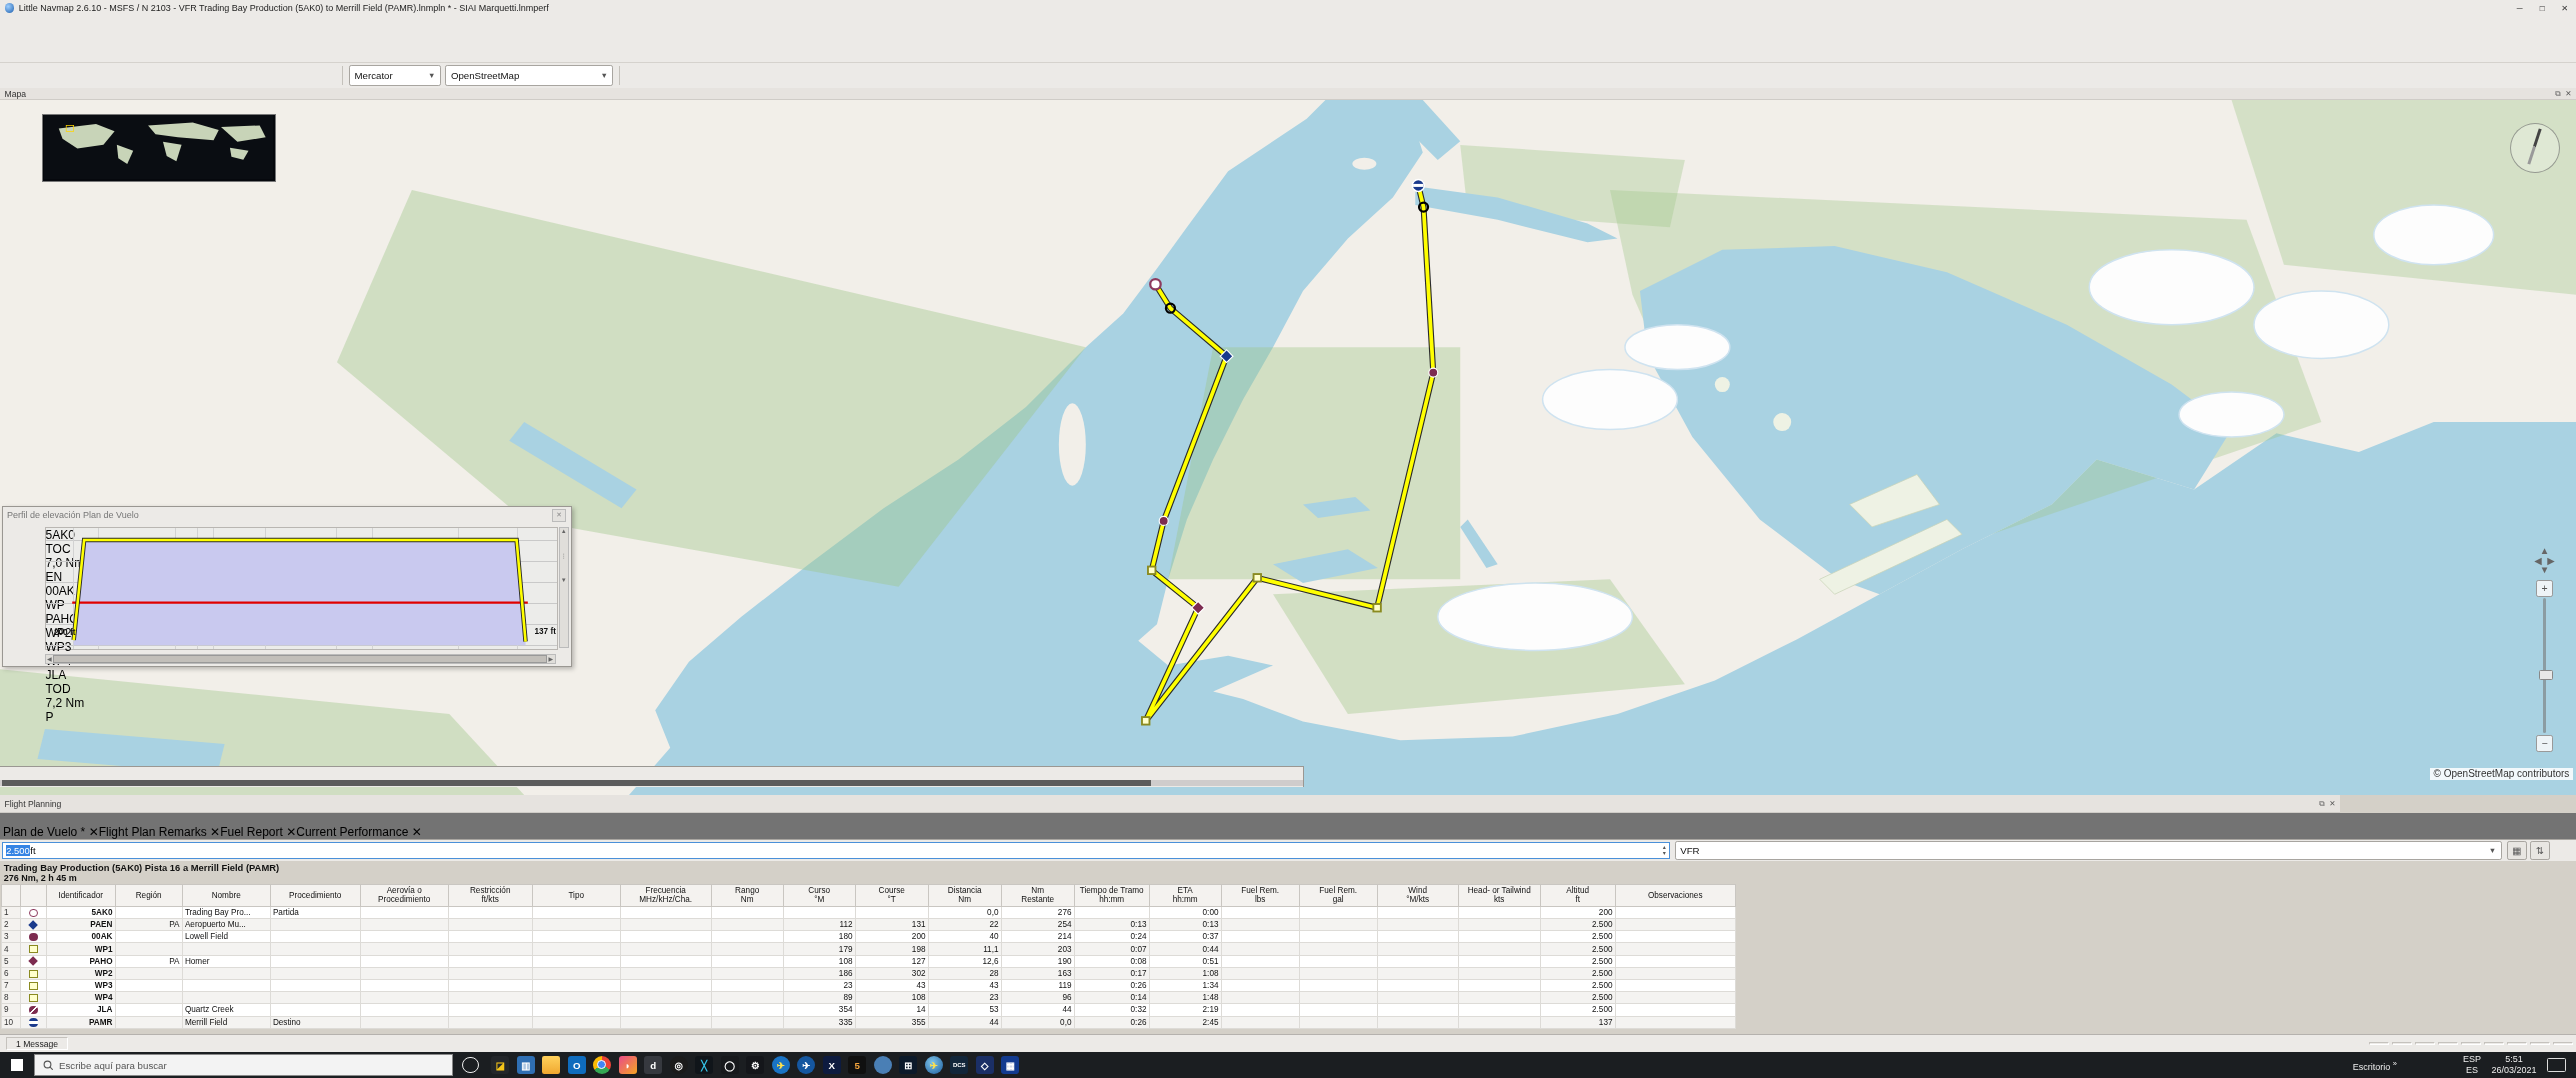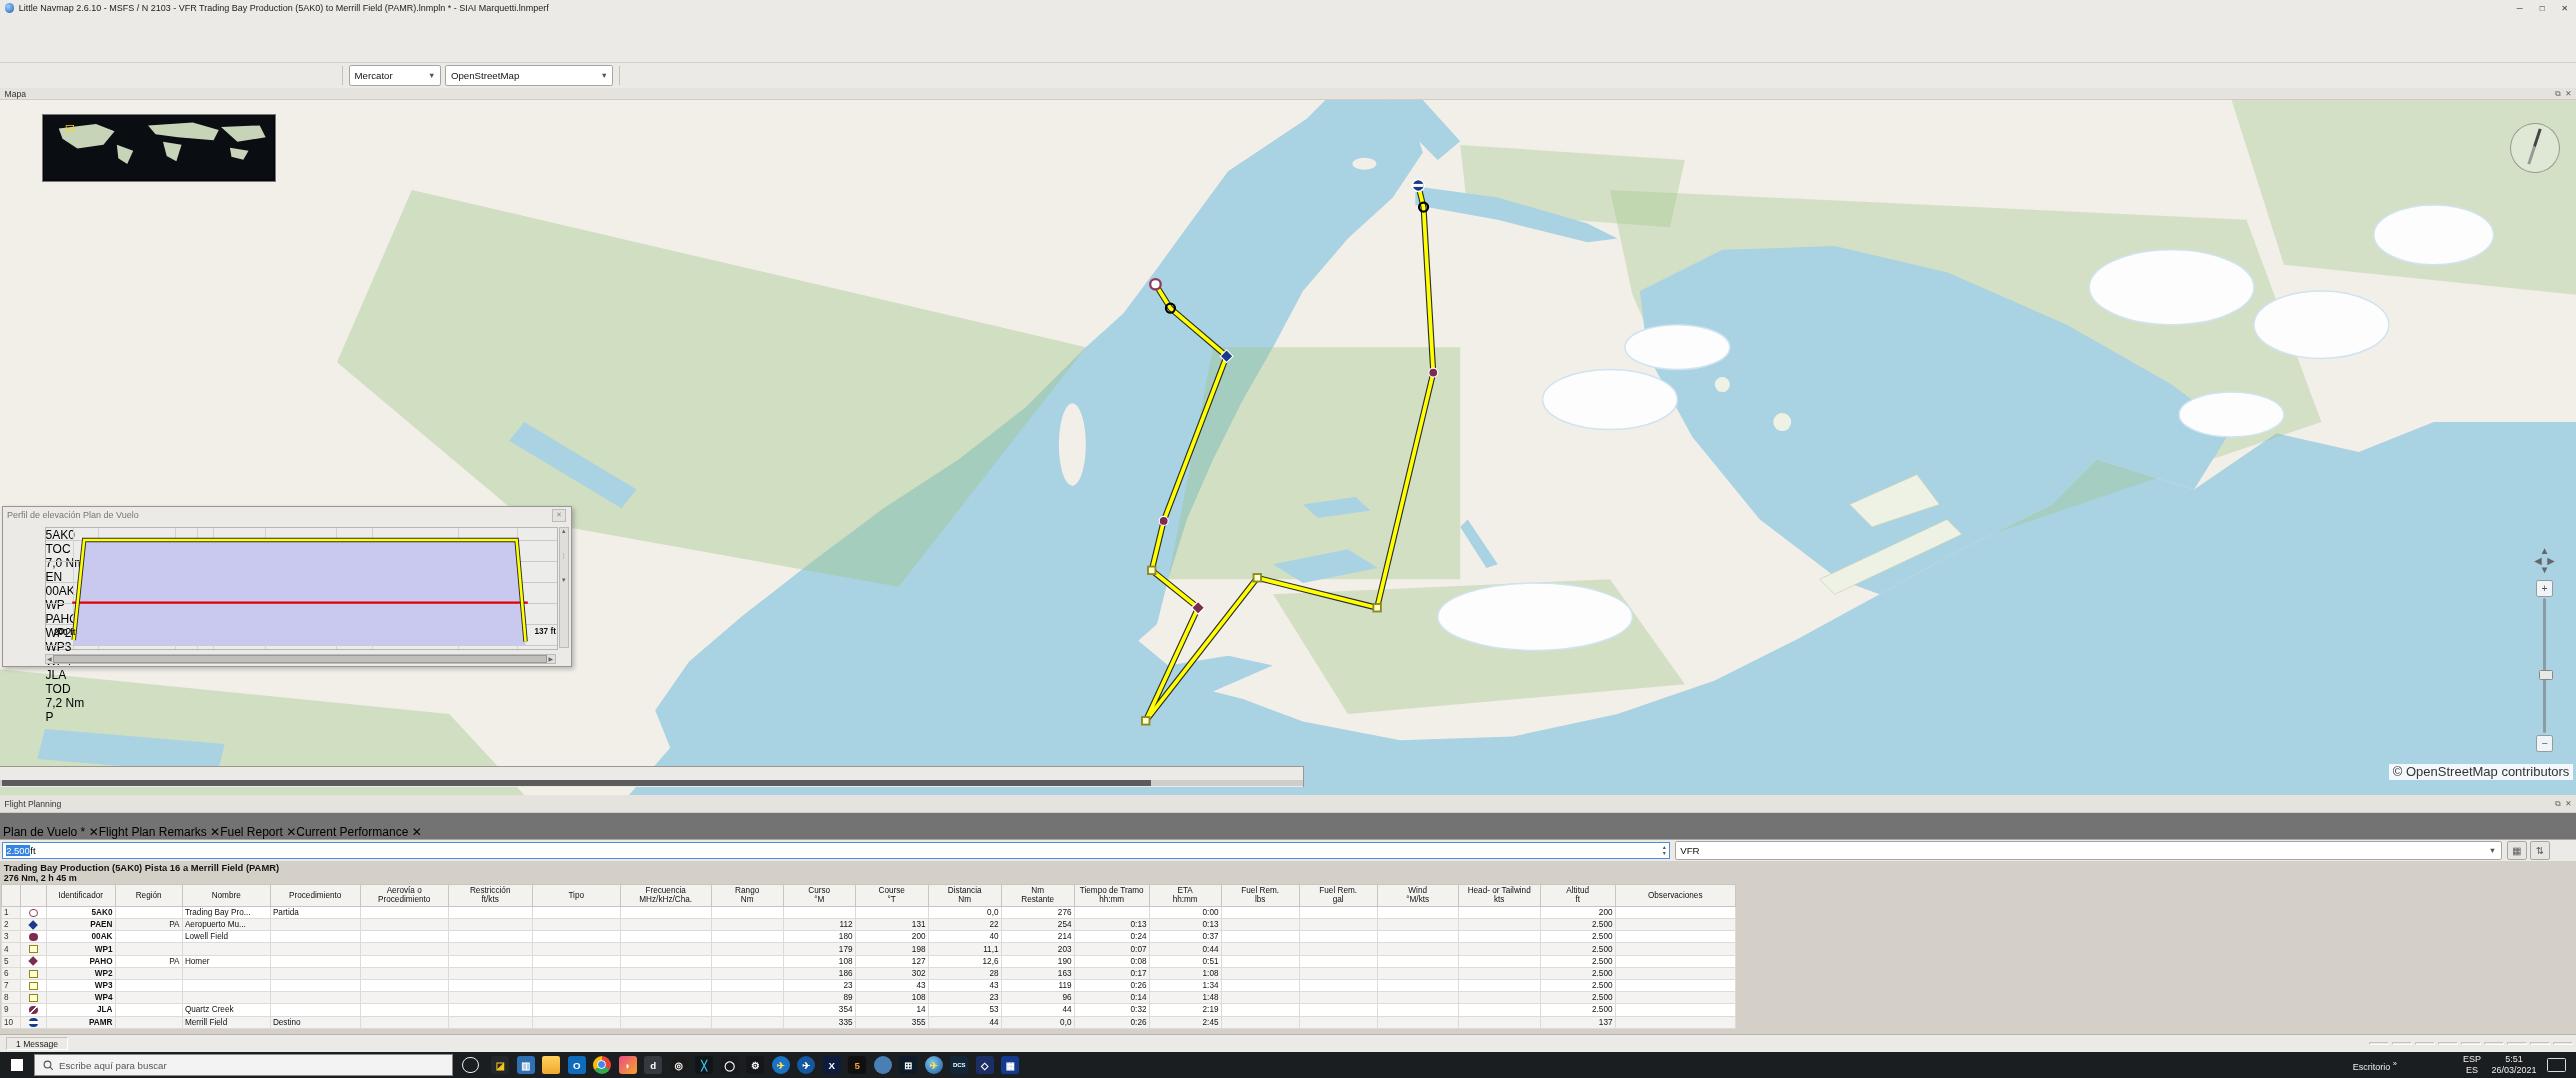--- a/index.html
+++ b/index.html
@@ -20,21 +20,21 @@
   .combo{height:19.5px;background:#fff;border:0.7px solid #a8a5a0;border-radius:2.2px;display:flex;align-items:center;font-size:9.7px;color:#111;padding:0 4.5px;margin:0 2.2px;}
   .combo .arr{margin-left:auto;padding-left:10.5px;font-size:7.5px;color:#555;}
   
   .dockhdr{background:#e6e3df;border-bottom:0.7px solid #cfccc7;color:#333;font-size:8.6px;display:flex;align-items:center;padding:0 4.5px;box-sizing:border-box;}
   .dockbtns{margin-left:auto;display:flex;gap:4.5px;font-size:7.5px;color:#555;}
   
   #map{position:absolute;left:0;top:100px;width:2576px;height:695px;background:#a9d2e2;overflow:hidden;}
   #mapsvg{position:absolute;left:0;top:0;}
   .ctag{position:absolute;background:#ffff66;border:0.7px solid #caca50;color:#111;font-size:7.5px;font-weight:bold;padding:0 1.5px;white-space:nowrap;transform-origin:center;}
   #overview{position:absolute;left:42px;top:13.5px;width:232px;height:66px;background:#06080d;border:0.7px solid #777;}
-  #attribution{position:absolute;right:3px;bottom:15px;background:rgba(255,255,255,.85);font-size:13px;color:#333;padding:0.7px 3.7px;text-align:center;}
+  #attribution{position:absolute;right:3px;bottom:15px;background:rgba(255,255,255,.85);font-size:10px;color:#333;padding:0.7px 3.7px;text-align:center;}
   
   #compass{position:absolute;left:2510px;top:22.5px;width:48px;height:48px;border-radius:50%;border:1.5px solid rgba(90,90,90,.55);background:rgba(255,255,255,.25);}
   #compass .needle{position:absolute;left:22px;top:4.5px;width:3px;height:37px;background:linear-gradient(#444 50%,#999 50%);transform:rotate(18deg);}
   #zoomctl{position:absolute;left:2531px;top:446px;width:27px;display:flex;flex-direction:column;align-items:center;color:#555;}
   .zbtn{width:15px;height:15px;background:rgba(250,250,250,.85);border:0.7px solid #999;border-radius:2.2px;display:flex;align-items:center;justify-content:center;font-size:10.5px;margin:1.5px 0;}
   .ztrack{width:3px;height:135px;background:rgba(120,120,120,.6);border-radius:1.5px;position:relative;}
   .zhandle{position:absolute;left:-4.5px;top:72px;width:12px;height:7.5px;background:#e8e8e8;border:0.7px solid #888;border-radius:1.5px;}
   .dpad{font-size:9.7px;line-height:1;color:#666;margin-bottom:3px;text-align:center;}
   
   #ruler{position:absolute;left:0px;top:666px;width:1303px;height:20px;background:#eceae7;border-top:0.7px solid #9a9792;border-right:0.7px solid #9a9792;font-size:8.2px;color:#222;}
@@ -47,21 +47,21 @@
   #pclose{margin-left:auto;width:12px;height:10.5px;border:0.7px solid #bbb;background:#e4e2df;color:#888;font-size:6.7px;display:flex;align-items:center;justify-content:center;}
   #plot{position:absolute;left:42px;top:19.5px;width:511px;height:121px;background:#ececea;border:0.7px solid #b9b6b2;}
   .hgrid{position:absolute;left:0;width:100%;height:0.7px;background:#c9c9c9;}
   .vgrid{position:absolute;top:0;width:0.7px;height:100%;background:#d2d2d2;}
   #pfill{position:absolute;left:0;top:0;}
   .palt{position:absolute;font-size:8.2px;font-weight:bold;color:#111;padding-left:7px;}
   .pscroll-v{position:absolute;right:1.5px;top:19.5px;width:10.5px;height:121px;background:#e0deda;border:0.7px solid #bbb;box-sizing:border-box;font-size:6px;color:#666;text-align:center;}
   .pscroll-h{position:absolute;left:42px;bottom:2.2px;width:511px;height:9.7px;background:#e0deda;border:0.7px solid #bbb;box-sizing:border-box;font-size:6px;color:#666;display:flex;align-items:center;justify-content:space-between;padding:0 1.5px;}
   .pshandle{height:6.7px;background:#c2bfba;border:0.7px solid #999;flex:1;margin:0 1.5px;}
   
-  #fp-hdr{position:absolute;left:0;top:795px;width:2576px;height:18px;}
+  #fp-hdr{position:absolute;left:0;top:795px;width:2340px;height:18px;}
   #tabbar{position:absolute;left:0;top:813px;width:2576px;height:27px;background:#737373;border-bottom:0.7px solid #a9a6a1;display:flex;align-items:flex-end;padding-left:3px;box-sizing:border-box;}
   #fp-controls{position:absolute;left:0;top:840px;width:2576px;height:21px;background:#eceae7;display:flex;align-items:center;padding:0 1.5px;box-sizing:border-box;gap:3px;}
   #alt-spin{width:1668px;height:16.5px;background:#fff;border:0.7px solid #4a90d9;display:flex;align-items:center;font-size:9.4px;padding:0 3px;box-sizing:border-box;position:relative;}
   #alt-spin .sel{background:#3584e4;color:#fff;padding:0 0.7px;}
   .spinarrows{position:absolute;right:1.5px;top:0.7px;font-size:5.2px;color:#555;line-height:1.2;text-align:center;}
   #fr-combo{width:816px;height:16.5px;}
   .minibtn{width:18px;height:16.5px;border:0.7px solid #a8a5a0;background:#e8e6e2;border-radius:2.2px;display:flex;align-items:center;justify-content:center;font-size:9.7px;color:#555;}
   #plan-title{position:absolute;left:3.7px;top:862px;font-size:9.4px;font-weight:bold;color:#111;}
   #plan-sub{position:absolute;left:3.7px;top:873px;font-size:9px;font-weight:bold;color:#111;}
   #fp-table{position:absolute;left:0.7px;top:884px;border-collapse:collapse;table-layout:fixed;font-size:8.2px;color:#111;background:#fff;}

